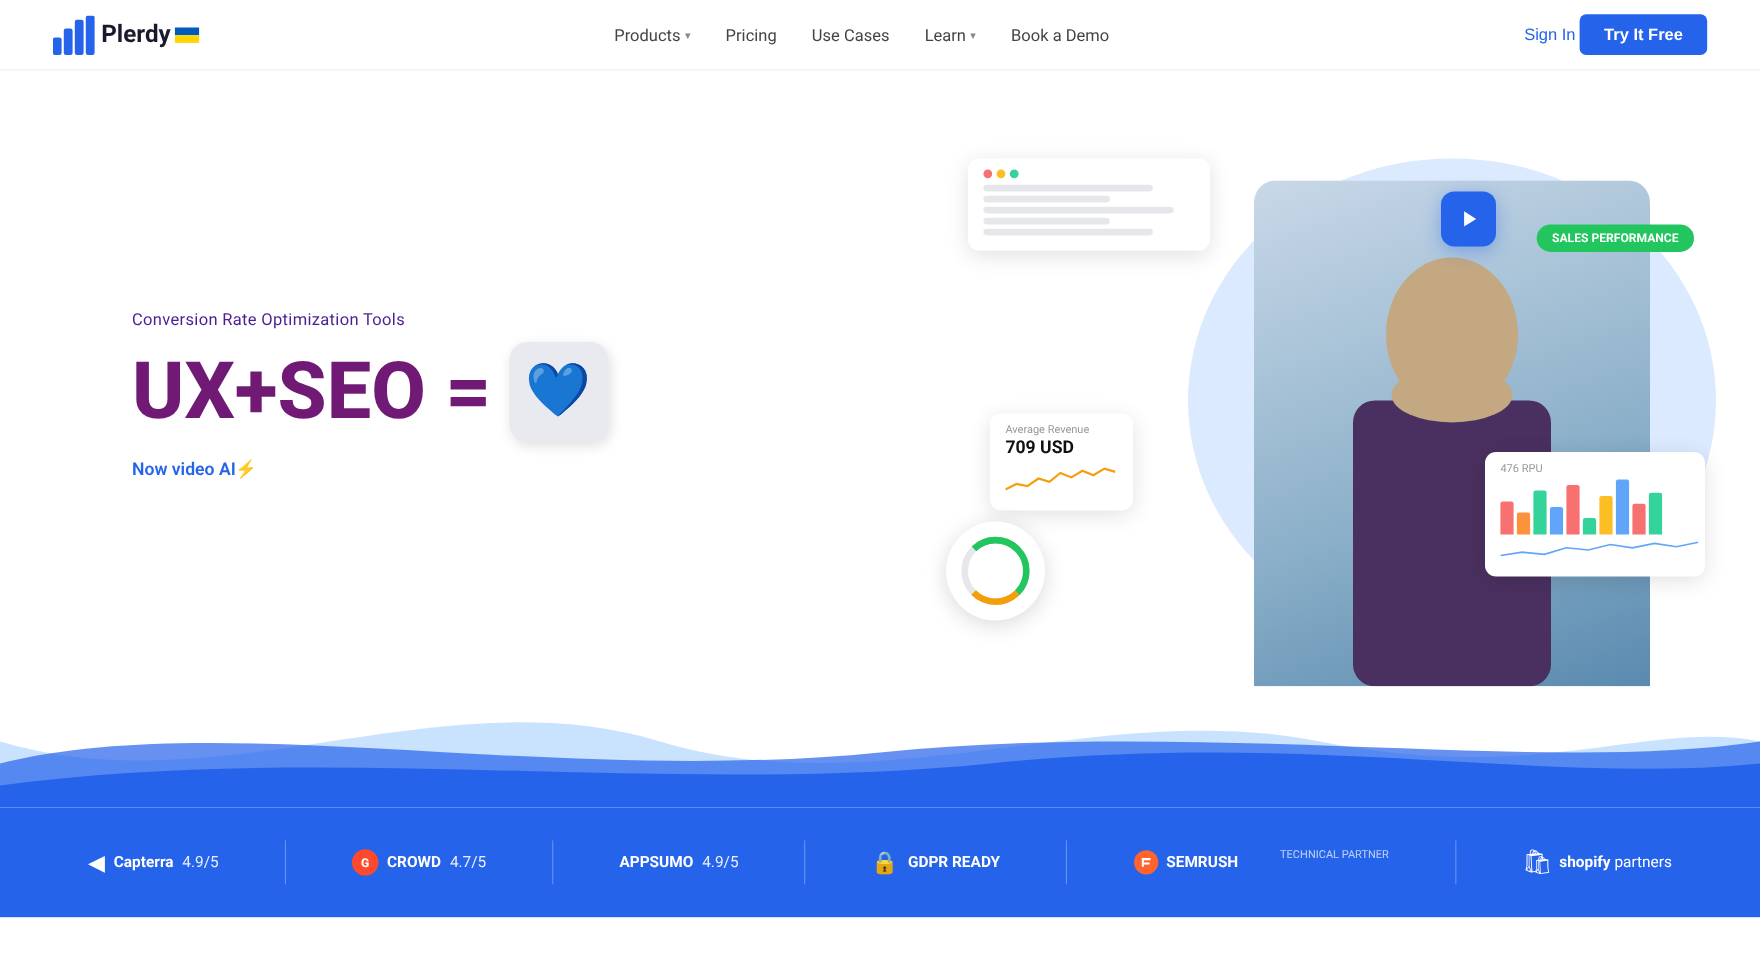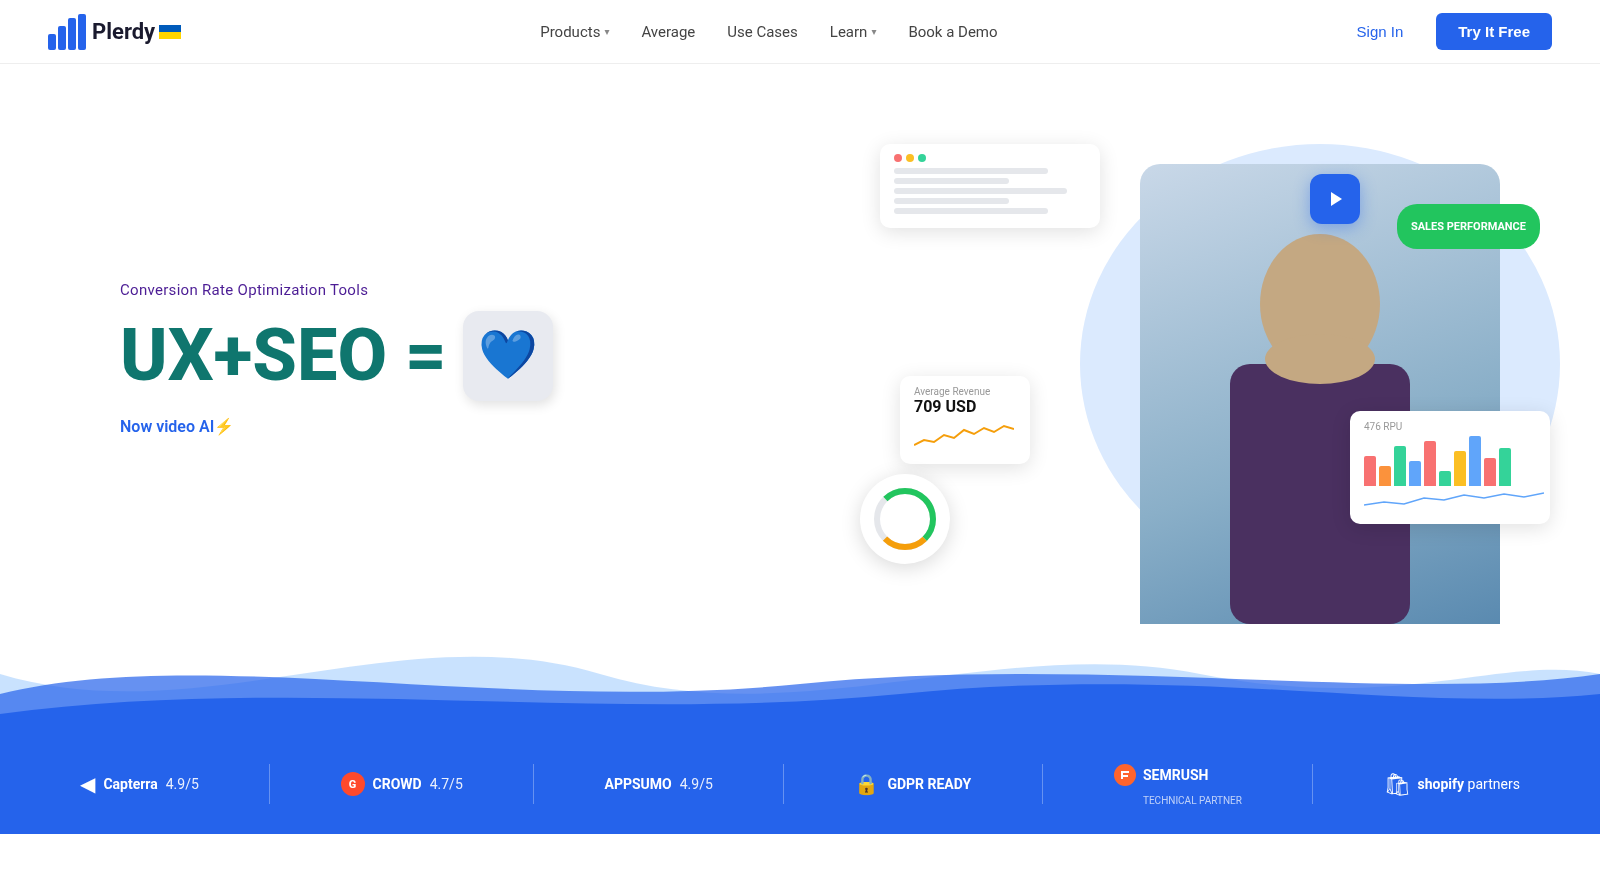--- a/index.html
+++ b/index.html
@@ -18,42 +18,42 @@
     .flag-blue { background: #005BBB; flex: 1; }
     .flag-yellow { background: #FFD500; flex: 1; }
 
     .nav-center { display: flex; align-items: center; gap: 32px; }
     .nav-item {
       font-size: 15px; color: #444; cursor: pointer; display: flex; align-items: center; gap: 4px;
       text-decoration: none;
     }
     .nav-chevron { font-size: 10px; color: #888; }
 
-    .nav-right { display: flex; align-items: center; gap: 33px; }
+    .nav-right { display: flex; align-items: center; gap: 4px; }
     .btn-signin {
       font-size: 15px; color: #2563eb; background: none; border: none;
       cursor: pointer; font-weight: 500;
     }
     .btn-try {
       background: #2563eb; color: #fff; border: none; border-radius: 6px;
       padding: 10px 22px; font-size: 15px; font-weight: 600; cursor: pointer;
     }
 
     
     .hero {
       display: flex; align-items: center; justify-content: space-between;
       padding: 60px 80px 0 120px; min-height: 560px; position: relative; overflow: hidden;
       background: #fff;
     }
     .hero-left { max-width: 600px; }
     .hero-subtitle {
       font-size: 15px; color: #4c1d95; margin-bottom: 12px; letter-spacing: 0.02em;
     }
     .hero-heading {
-      font-size: 72px; font-weight: 800; color: #0f766e; line-height: 1.05;
+      font-size: 72px; font-weight: 800; color: #701a75; line-height: 1.05;
       display: flex; align-items: center; gap: 16px; margin-bottom: 16px;
     }
     .hero-heart-box {
       width: 90px; height: 90px; background: #e8eaf0; border-radius: 16px;
       display: flex; align-items: center; justify-content: center;
       font-size: 48px; box-shadow: 2px 4px 12px rgba(0,0,0,0.12);
     }
     .hero-desc {
       font-size: 20px; color: #333; margin-bottom: 20px; font-weight: 400;
     }
@@ -141,21 +141,21 @@
       box-shadow: 0 4px 20px rgba(0,0,0,0.12); width: 130px;
     }
     .revenue-label { font-size: 10px; color: #999; }
     .revenue-value { font-size: 16px; font-weight: 700; color: #111; }
     .sparkline { height: 30px; margin-top: 4px; }
 
     
     .sales-badge {
       position: absolute; right: -20px; top: 80px; z-index: 4;
       background: #22c55e; color: #fff; border-radius: 20px;
-      padding: 16px 14px; font-size: 11px; font-weight: 700;
+      padding: 6px 14px; font-size: 11px; font-weight: 700;
     }
 
     
     .video-card {
       position: absolute; right: 160px; top: 50px; z-index: 4;
       background: #2563eb; border-radius: 12px; width: 50px; height: 50px;
       display: flex; align-items: center; justify-content: center;
       box-shadow: 0 4px 16px rgba(37,99,235,0.4);
     }
 
@@ -192,21 +192,21 @@
     .g2-circle {
       width: 24px; height: 24px; background: #ff492c; border-radius: 50%;
       display: flex; align-items: center; justify-content: center;
       font-size: 11px; font-weight: 800; color: #fff;
     }
 
     
     .lock-icon { font-size: 20px; }
 
     
-    .semrush-wrap { display: flex; flex-direction: column; align-items: flex-start; }
+    .semrush-wrap { display: flex; align-items: flex-start; }
     .semrush-top { display: flex; align-items: center; gap: 6px; }
     .semrush-sub { font-size: 10px; color: rgba(255,255,255,0.7); margin-left: 30px; }
 
     
     .shopify-wrap { display: flex; align-items: center; gap: 6px; }
     .shopify-icon { font-size: 22px; }
     .shopify-bold { font-weight: 700; }
     .shopify-normal { font-weight: 400; }
 
     
@@ -237,21 +237,21 @@
         <div class="flag-yellow"></div>
       </div>
     </a>
 
     <div class="nav-center">
       <a class="nav-item" href="#">
         <span>Products</span>
         <span class="nav-chevron">▾</span>
       </a>
       <a class="nav-item" href="#">
-        <span>Average</span>
+        <span>Pricing</span>
       </a>
       <a class="nav-item" href="#">
         <span>Use Cases</span>
       </a>
       <a class="nav-item" href="#">
         <span>Learn</span>
         <span class="nav-chevron">▾</span>
       </a>
       <a class="nav-item" href="#">
         <span>Book a Demo</span>

